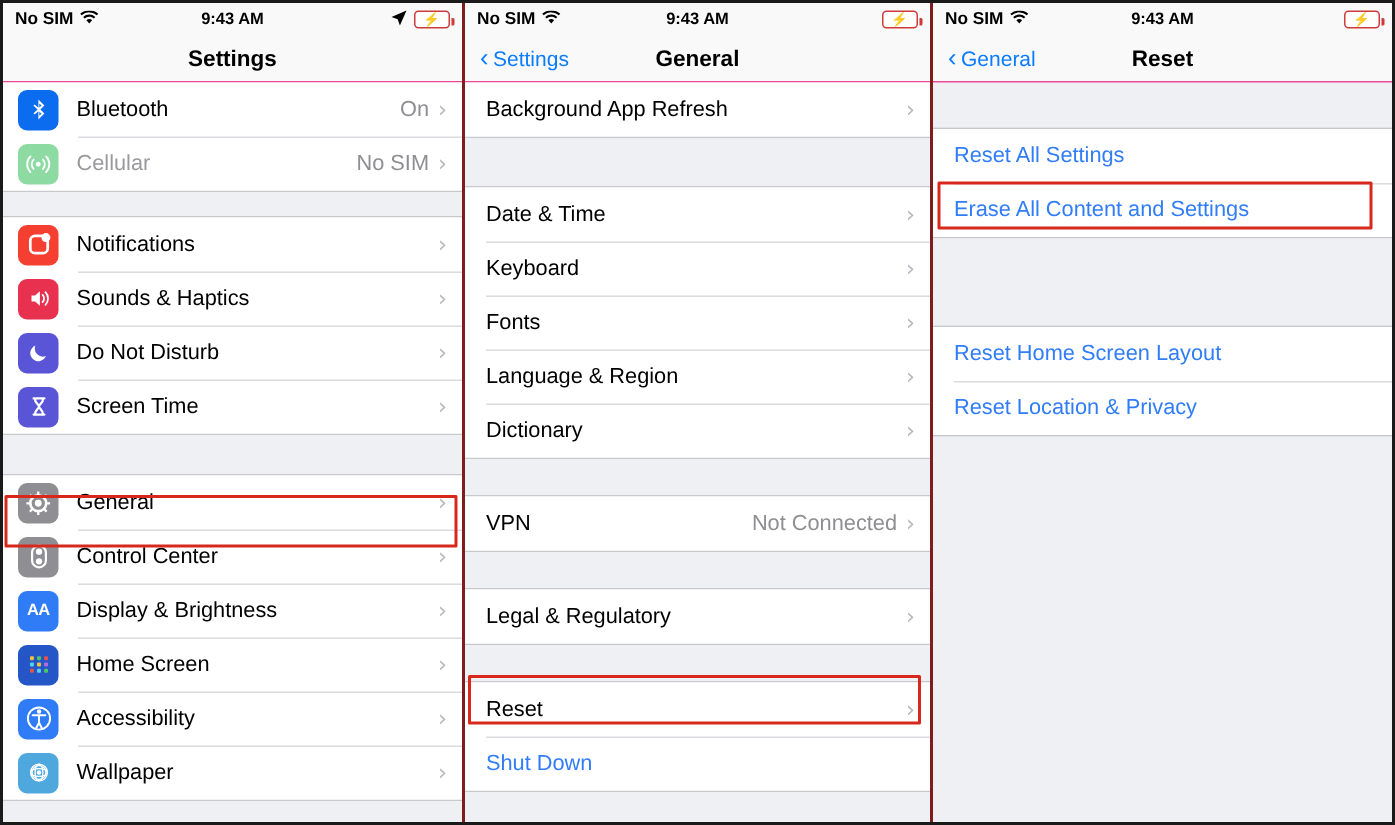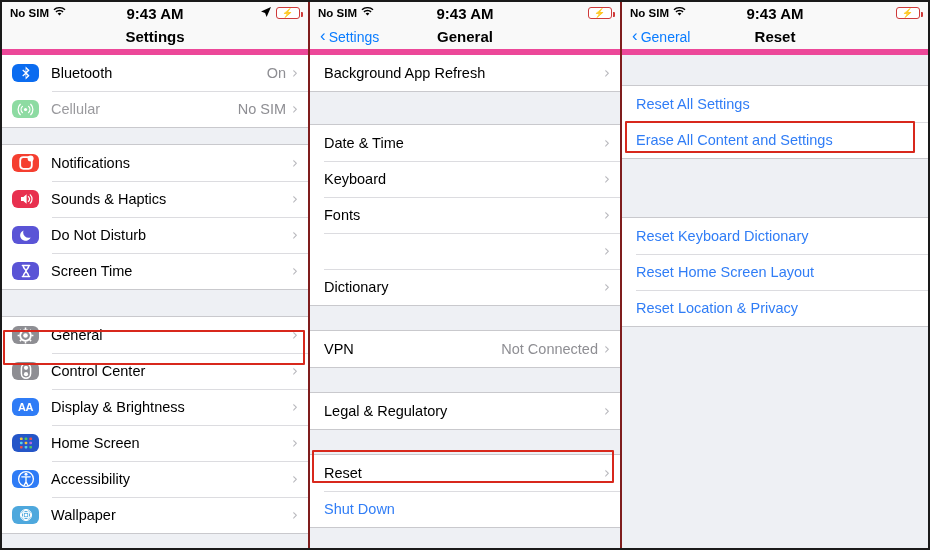--- a/index.html
+++ b/index.html
@@ -36,21 +36,21 @@
     background: #f9f9f9;
     font-size: 11.5px;
     font-weight: bold;
     color: #000;
     position: relative;
   }
   .sb-left { display: flex; align-items: center; gap: 4px; }
   .sb-center {
     position: absolute; left: 0; right: 0;
     text-align: center;
-    font-size: 15px; font-weight: bold;
+    font-size: 11px; font-weight: bold;
     pointer-events: none;
   }
   .sb-right {
     margin-left: auto;
     display: flex; align-items: center; gap: 4px;
     position: relative; z-index: 2;
   }
   .wifi-ico { display: block; }
   .loc-ico { display: block; }
   .battery {
@@ -67,21 +67,21 @@
     width: 2px; height: 5px;
     background: #cf3a3a;
     border-radius: 0 1px 1px 0;
   }
   .battery .bolt { font-size: 9px; line-height: 1; color: #111; }
 
   
   .navbar {
     height: 31px;
     background: #f9f9f9;
-    border-bottom: 6px solid #ec4899;
+    border-bottom: 1px solid #ec4899;
     display: flex; align-items: center;
     position: relative;
     padding: 0 10px;
   }
   .nav-back {
     display: flex; align-items: center; gap: 3px;
     color: #0a7cff; font-size: 14px;
     position: relative; z-index: 2;
   }
   .nav-back .chev { font-size: 17px; line-height: 1; margin-top: -2px; font-weight: 500;}
@@ -115,21 +115,21 @@
   .row-label.blue { color: #307df6; }
   .row-label.dim { color: #9a9a9e; }
   .row-value { margin-left: auto; font-size: 14.5px; color: #8e8e93; padding-right: 6px; }
   .chev-r {
     margin-left: auto;
     color: #b8b8bd; font-size: 15px; line-height: 1;
     font-family: "DejaVu Sans", sans-serif;
   }
   .row-value + .chev-r { margin-left: 0; }
   .app-icon {
-    width: 27px; height: 18px;
+    width: 27px; height: 27px;
     border-radius: 6px;
     margin-right: 12px;
     flex: 0 0 auto;
     display: flex; align-items: center; justify-content: center;
     color: #fff;
     overflow: hidden;
   }
 
   
   .hl {
@@ -376,20 +376,21 @@
         </div>
         <div class="row">
           <span class="row-label">Keyboard</span>
           <span class="chev-r">›</span>
         </div>
         <div class="row">
           <span class="row-label">Fonts</span>
           <span class="chev-r">›</span>
         </div>
         <div class="row">
+          <span class="row-label">Language &amp; Region</span>
           <span class="chev-r">›</span>
         </div>
         <div class="row">
           <span class="row-label">Dictionary</span>
           <span class="chev-r">›</span>
         </div>
       </div>
 
       <div class="gap" style="height:24px"></div>
 
@@ -466,23 +467,20 @@
         </div>
       </div>
 
       <div class="gap" style="height:27px"></div>
 
 
       <div class="gap" style="height:31px"></div>
 
       <div class="group">
         <div class="row">
-          <span class="row-label blue">Reset Keyboard Dictionary</span>
-        </div>
-        <div class="row">
           <span class="row-label blue">Reset Home Screen Layout</span>
         </div>
         <div class="row">
           <span class="row-label blue">Reset Location &amp; Privacy</span>
         </div>
       </div>
     </div>
 
     <div class="hl" style="left:3px; top:119px; width:290px; height:32px;"></div>
   </div>

